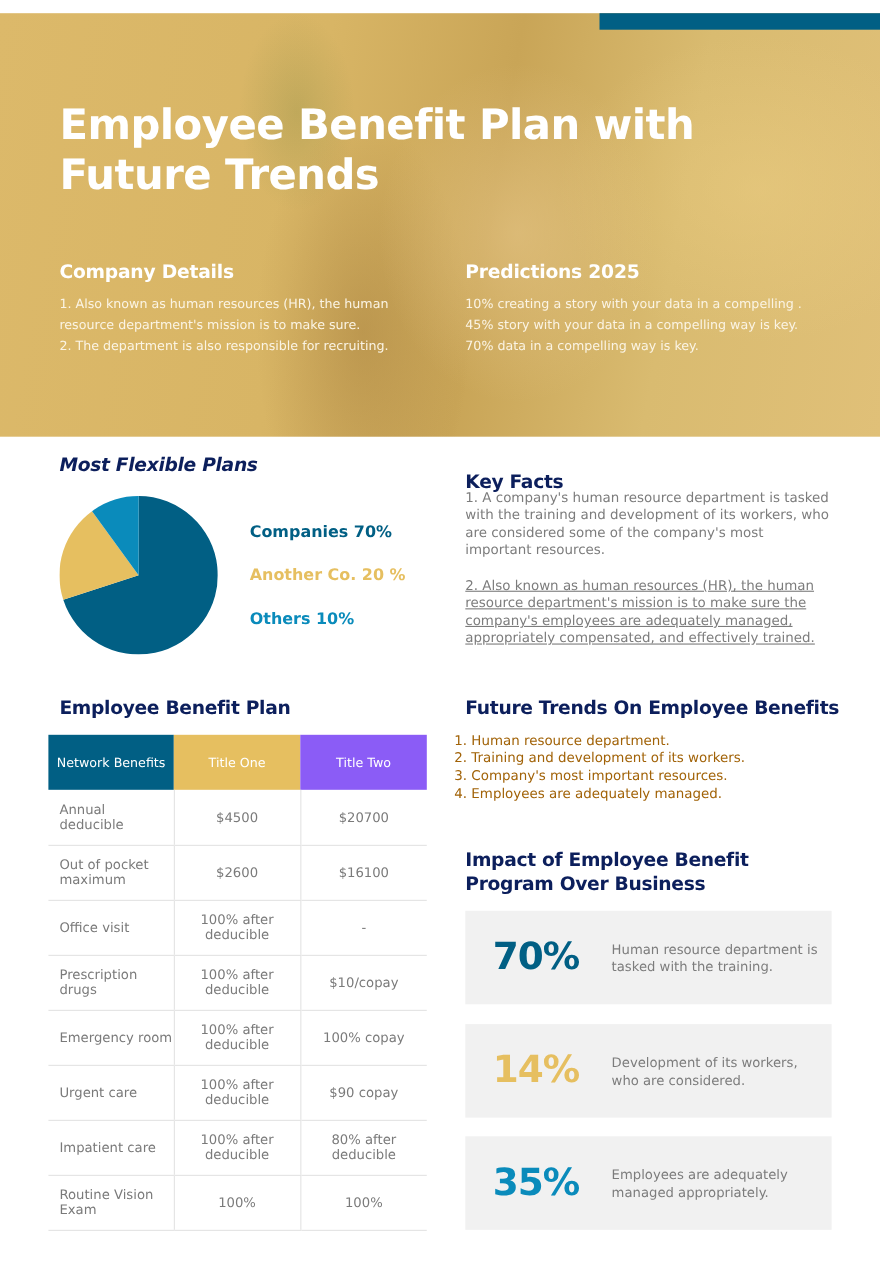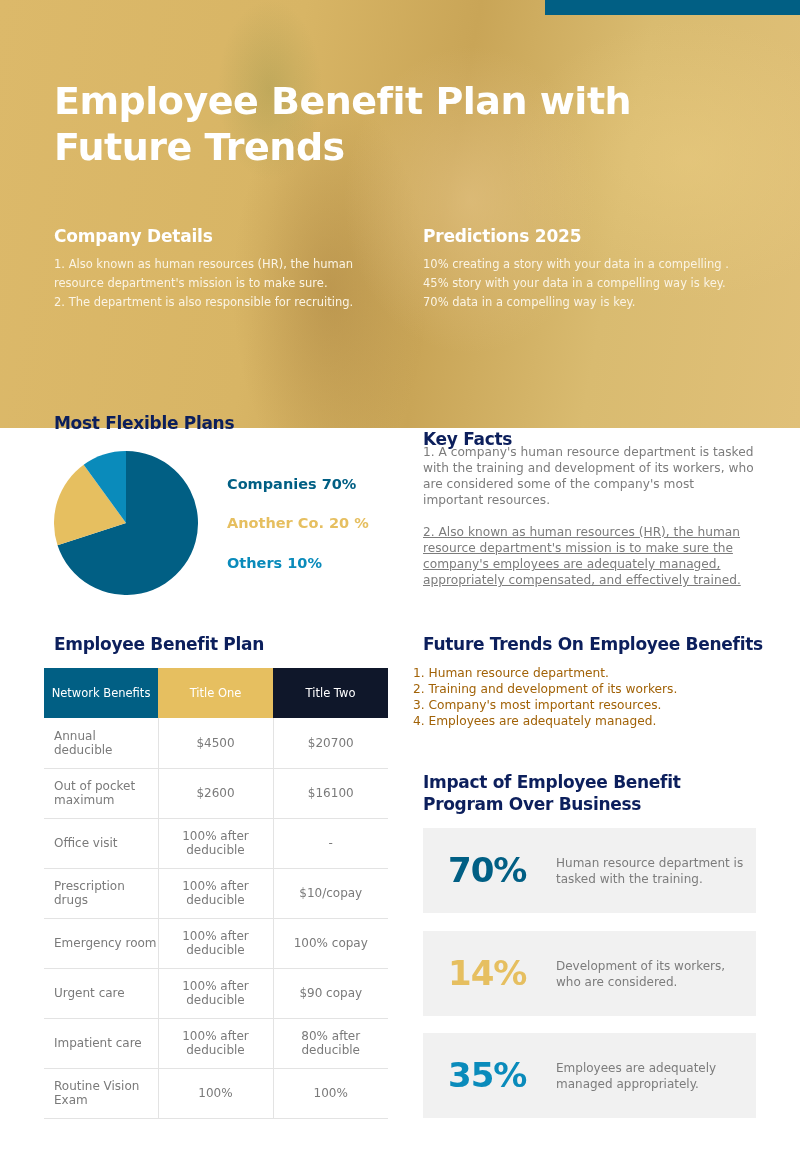--- a/index.html
+++ b/index.html
@@ -1,20 +1,20 @@
 <!DOCTYPE html>
 <html><head>
 <meta charset="utf-8">
 <style>
   * { box-sizing: border-box; margin: 0; padding: 0; }
   html, body { width: 800px; height: 1156px; background: #ffffff; overflow: hidden; }
   body { font-family: "DejaVu Sans", sans-serif; position: relative; color: #7a7a7a; }
 
   .hero {
-    position: absolute; left: 0; top: 0; width: 800px; height: 428px;
+    position: absolute; left: 0; top: 12px; width: 800px; height: 385px;
     background:
       radial-gradient(ellipse 180px 220px at 470px 200px, rgba(232,200,140,0.55), rgba(0,0,0,0) 70%),
       radial-gradient(ellipse 130px 260px at 330px 290px, rgba(150,110,50,0.35), rgba(0,0,0,0) 75%),
       radial-gradient(ellipse 70px 120px at 270px 90px, rgba(120,130,60,0.25), rgba(0,0,0,0) 75%),
       radial-gradient(ellipse 260px 200px at 690px 160px, rgba(235,205,130,0.5), rgba(0,0,0,0) 70%),
       linear-gradient(100deg, #dcb96a 0%, #d8b565 35%, #c9a557 55%, #d9bb70 75%, #e0c078 100%);
   }
   .hero-bar { position: absolute; right: 0; top: 0; width: 255px; height: 15px; background: #015f84; }
   .hero-title {
     position: absolute; left: 54px; top: 78px; width: 620px;
@@ -32,21 +32,21 @@
   .pie { position: absolute; left: 54px; top: 451px; width: 144px; height: 144px; }
   .legend { position: absolute; left: 227px; font-size: 14.5px; font-weight: bold; }
 
   .keyfacts { position: absolute; left: 423px; top: 444px; width: 335px; font-size: 12.2px; line-height: 16px; color: #7c7c7c; }
   .keyfacts p + p { margin-top: 16px; text-decoration: underline; }
 
   table.benefits { position: absolute; left: 44px; top: 668px; width: 344px; border-collapse: collapse; table-layout: fixed; }
   table.benefits th { height: 50px; color: #ffffff; font-size: 11.5px; font-weight: normal; text-align: center; line-height: 14px; }
   table.benefits th.c0 { background: #015f84; }
   table.benefits th.c1 { background: #e6bf60; }
-  table.benefits th.c2 { background: #0f172a; }
+  table.benefits th.c2 { background: #8b5cf6; }
   table.benefits td { height: 50px; font-size: 12px; line-height: 14px; color: #7a7a7a; border-bottom: 1px solid #e3e3e3; }
   table.benefits td.lbl { padding-left: 10px; text-align: left; }
   table.benefits td.val { text-align: center; border-left: 1px solid #e3e3e3; }
 
   .trends { position: absolute; left: 413px; top: 665px; font-size: 12.2px; line-height: 16px; color: #a16207; list-style: none; }
 
   .impact-card { position: absolute; left: 423px; width: 333px; height: 85px; background: #f1f1f1; }
   .impact-card .pct { position: absolute; left: 25px; top: 22px; width: 100px; font-size: 34px; font-weight: bold; letter-spacing: -1px; line-height: 40px; }
   .impact-card .desc { position: absolute; left: 133px; top: 27px; width: 190px; font-size: 12px; line-height: 16px; color: #7c7c7c; }
 </style>
@@ -64,21 +64,21 @@
   </div>
 
   <div class="hero-col right">
     <h3>Predictions 2025</h3>
     <p>10% creating a story with your data in a compelling .</p>
     <p>45% story with your data in a compelling way is key.</p>
     <p>70% data in a compelling way is key.</p>
   </div>
 </div>
 
-<h2 class="section-title" style="left:54px; top:412px;">Most Flexible Plans</h2>
+<h2 class="section-title" style="left:54px; top:412px;font-style:italic;">Most Flexible Plans</h2>
 <svg class="pie" id="pie" viewBox="-72 -72 144 144">
     <path d="M0 0 L0.00 -72.00 A72 72 0 1 1 -68.48 22.25 Z" fill="#015f84"></path>
     <path d="M0 0 L-68.48 22.25 A72 72 0 0 1 -42.32 -58.25 Z" fill="#e6bf60"></path>
     <path d="M0 0 L-42.32 -58.25 A72 72 0 0 1 -0.00 -72.00 Z" fill="#0a8bbb"></path>
   </svg>
 <div class="legend" id="legend-0" style="top: 476px; color: rgb(1, 95, 132);">Companies 70%</div>
 <div class="legend" id="legend-1" style="top: 515px; color: rgb(230, 191, 96);">Another Co. 20 %</div>
 <div class="legend" id="legend-2" style="top: 555px; color: rgb(10, 139, 187);">Others 10%</div>
 
 <h2 class="section-title" style="left:423px; top:428px;">Key Facts</h2>

